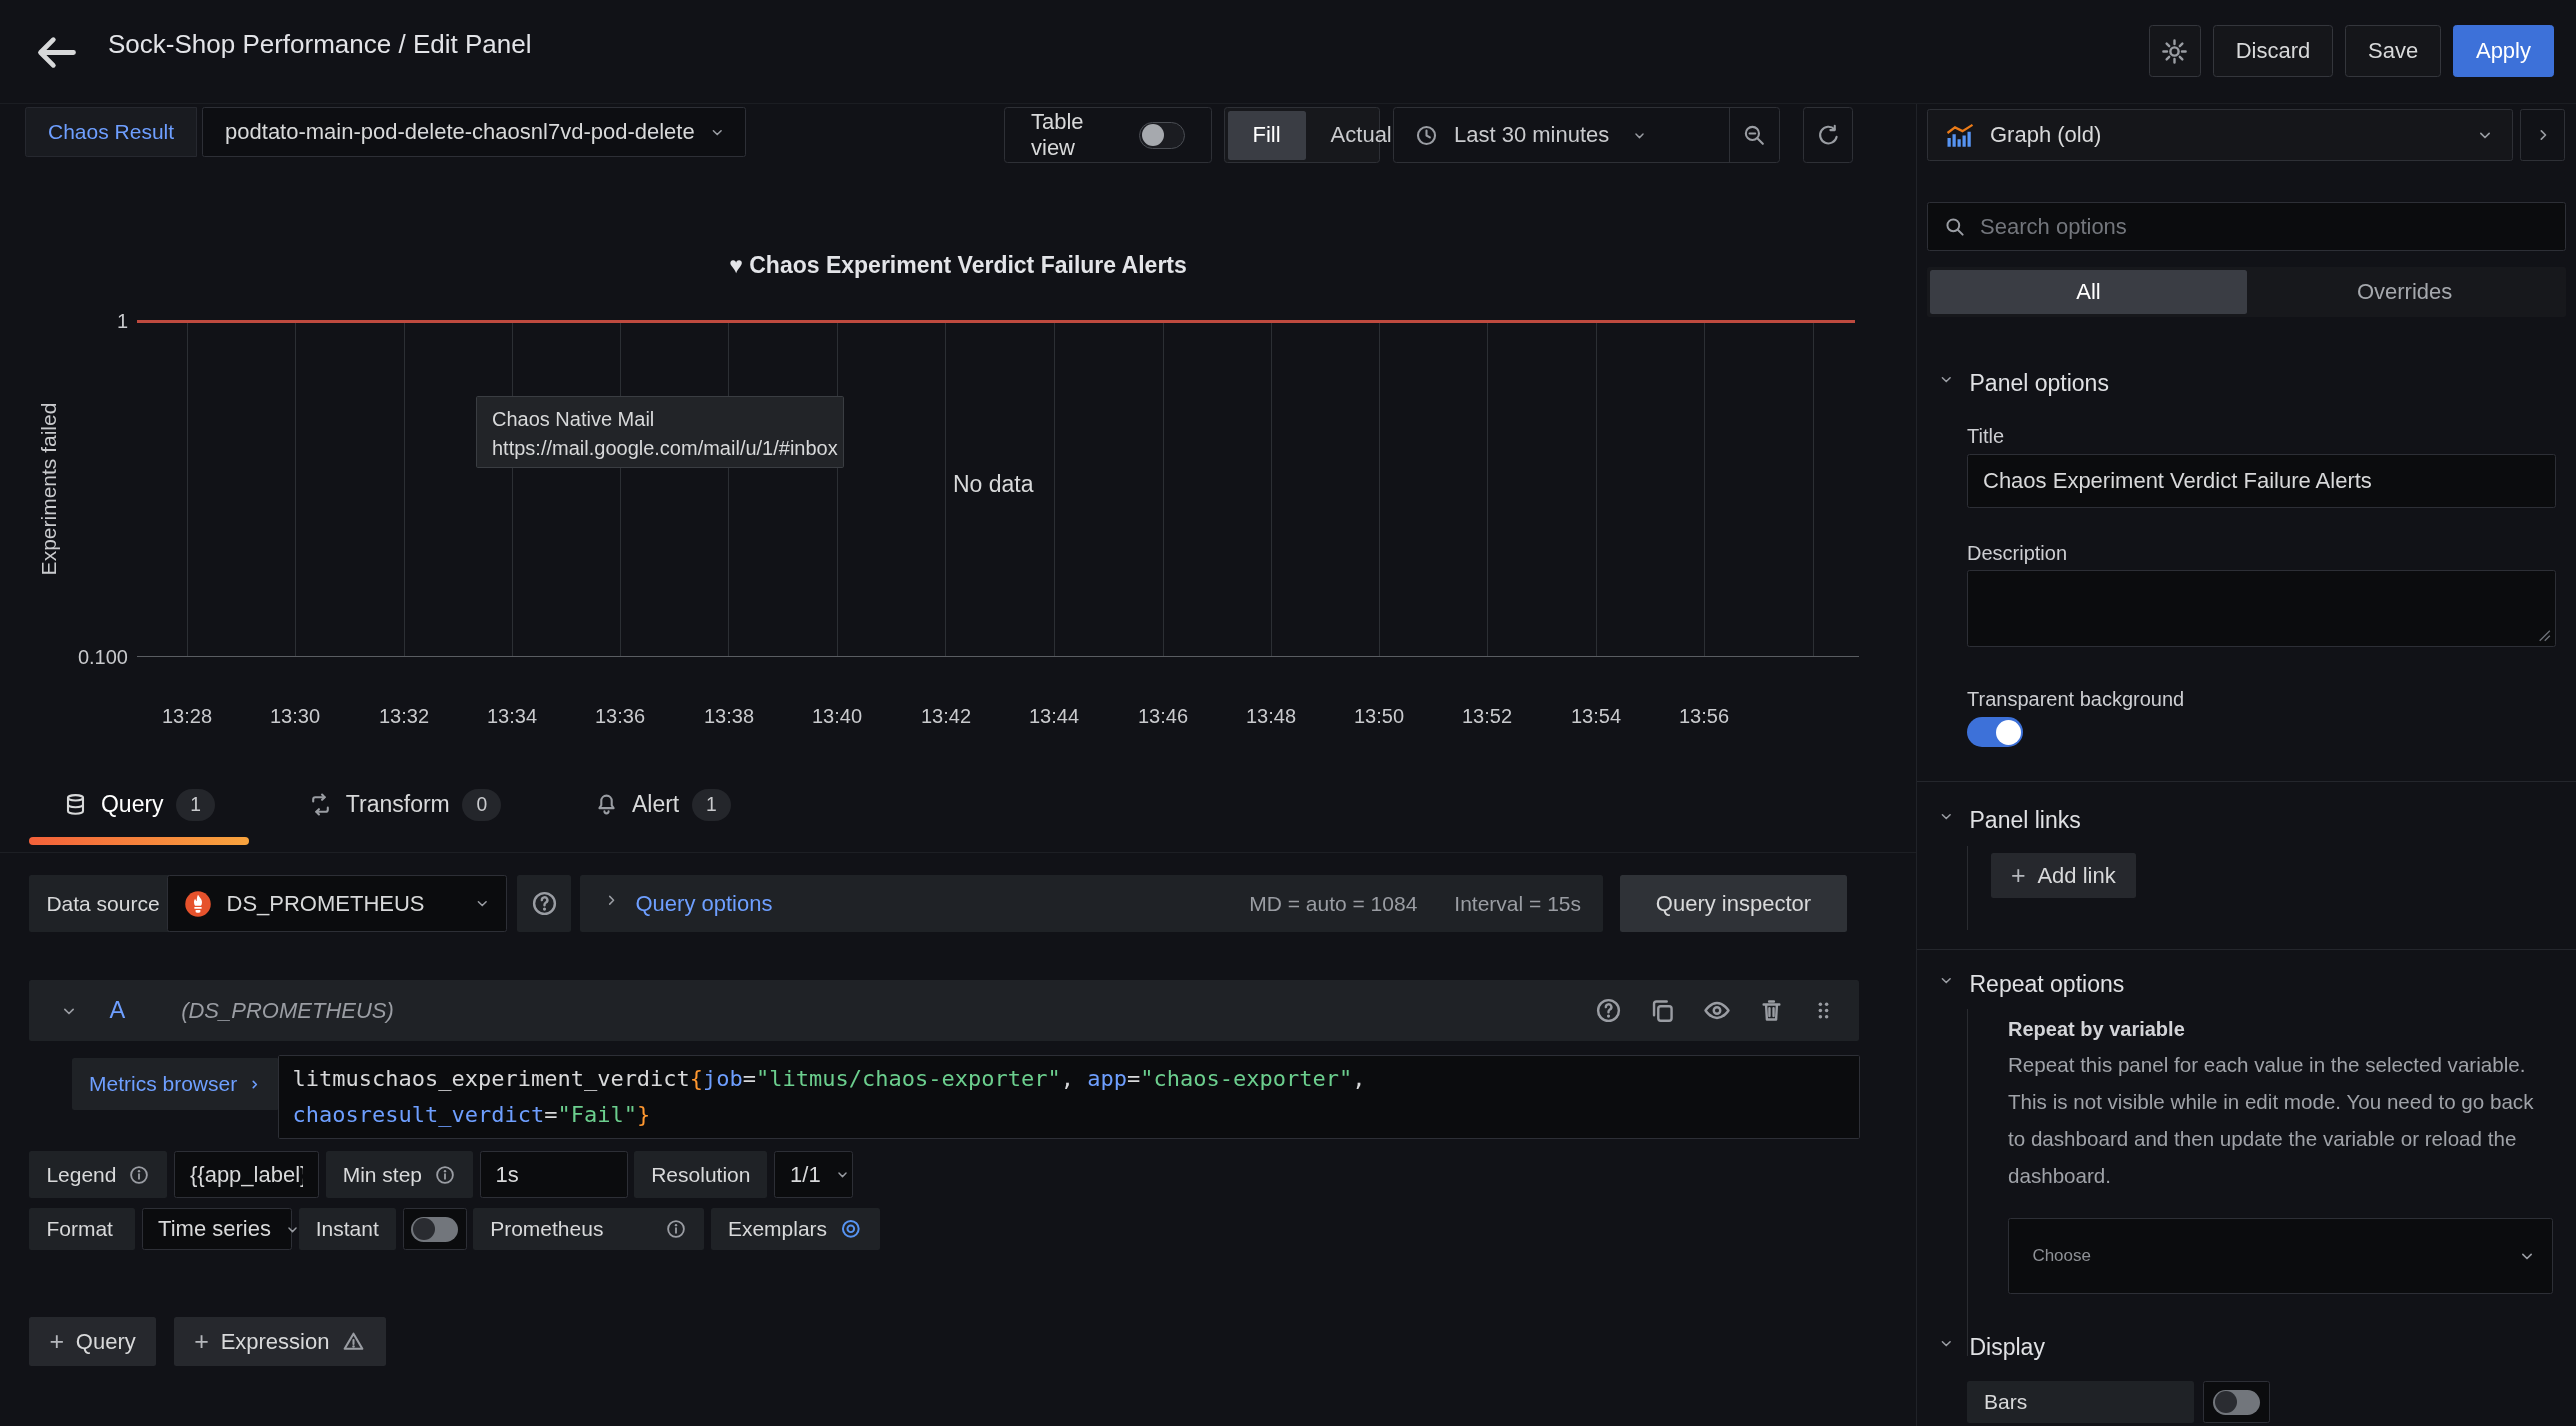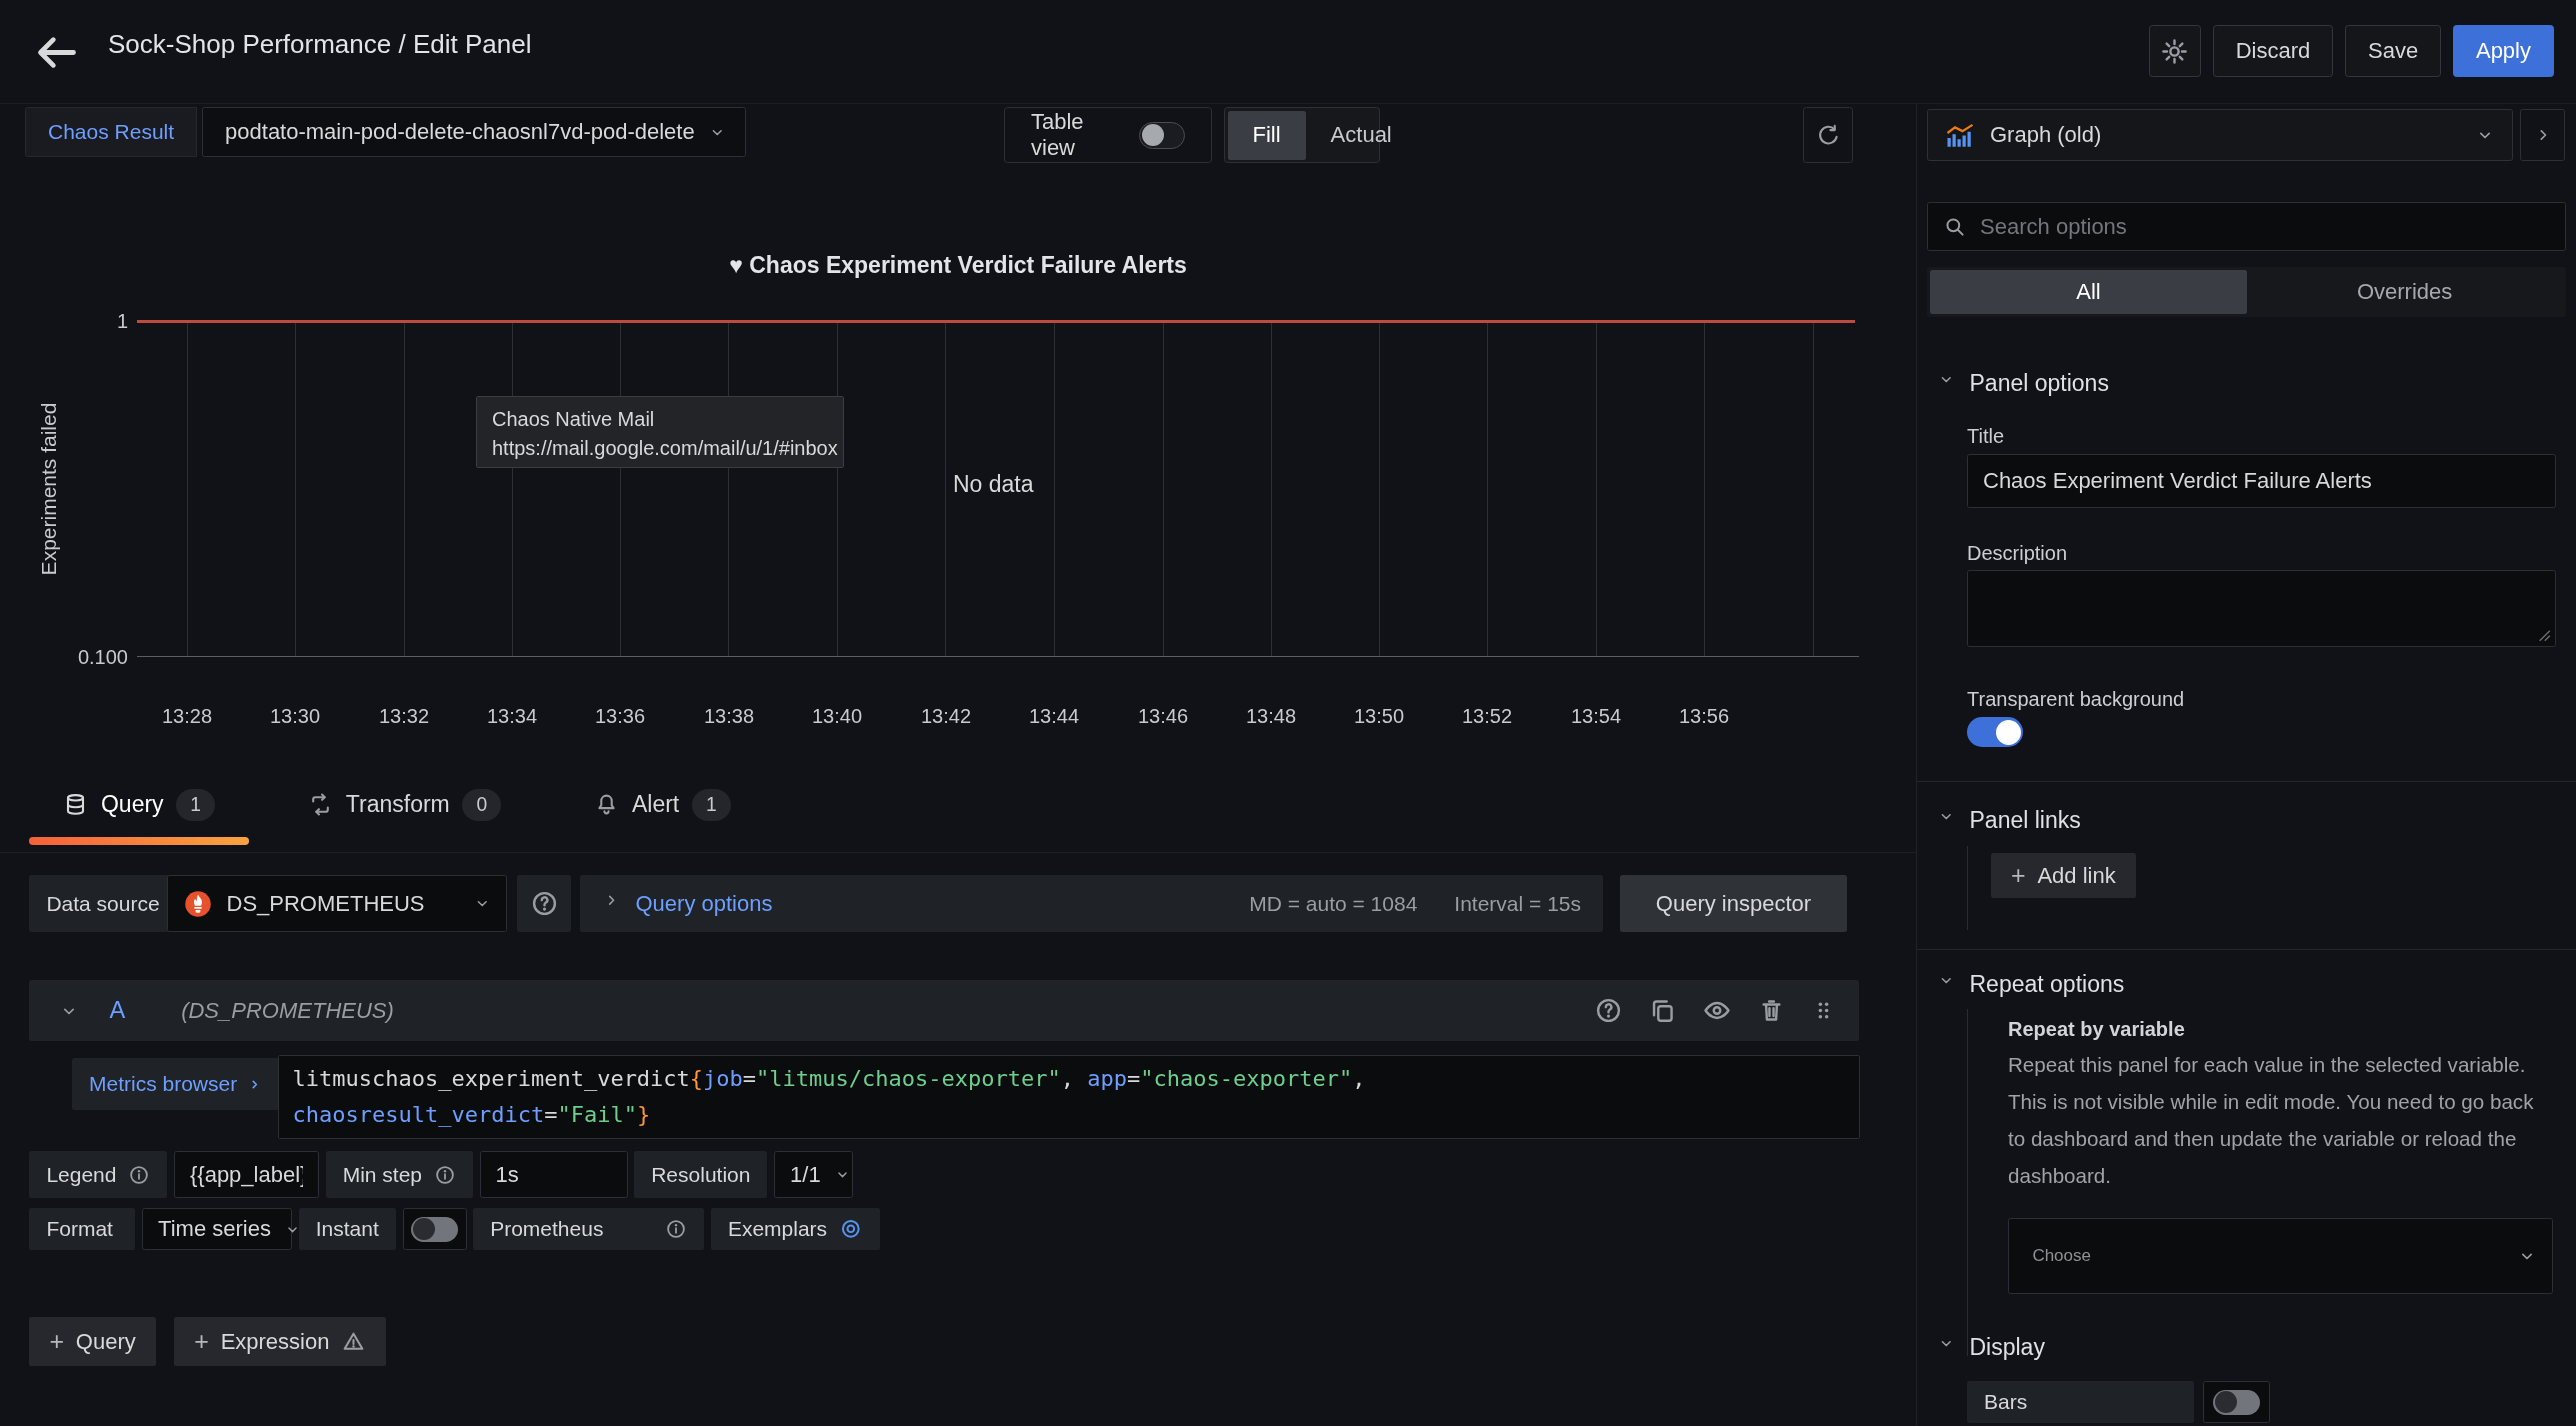--- a/index.html
+++ b/index.html
@@ -173,20 +173,49 @@
   <div class="vt-box" style="left:1004px; width:208px; gap:17px; padding:0 26px;">
     <span>Table view</span>
     <div class="toggle-pill off-dark">
         <div class="knob"></div>
       </div>
   </div>
   <div class="vt-box seg" style="left:1224px; width:156px;">
     <div class="seg-item sel">Fill</div>
     <div class="seg-item">Actual</div>
   </div>
+  <div class="vt-box" style="left:1393px; width:387px;">
+    <div style="display:flex; align-items:center; gap:15px; padding:0 20px; height:100%; flex:1; cursor:pointer;">
+      <span>
+        <svg width="25" height="25" viewBox="0 0 24 24">
+            <g class="ic">
+              <circle cx="12" cy="12" r="8.2"></circle>
+              <path d="M12 7.2V12l3.2 1.9"></path>
+            </g>
+          </svg>
+      </span>
+      <span style="color:#c9cacd; font-weight:500;">Last 30 minutes</span>
+      <span style="margin-left:6.7px;">
+        <svg width="17" height="17" viewBox="0 0 24 24">
+            <path class="ic" d="M7 10l5 5 5-5"></path>
+          </svg>
+      </span>
+    </div>
+    <div style="width:0.8px; height:100%; background:#2e3036;"></div>
+    <div style="width:49px; height:100%; display:flex; align-items:center; justify-content:center; cursor:pointer;">
+      <span>
+        <svg width="25" height="25" viewBox="0 0 24 24">
+            <g class="ic">
+              <circle cx="10" cy="10" r="6.3"></circle>
+              <path d="M14.7 14.7 20 20 M7.3 10h5.4"></path>
+            </g>
+          </svg>
+      </span>
+    </div>
+  </div>
   <div class="vt-box" style="left:1803px; width:50px; justify-content:center;">
     <span>
       <svg width="25" height="25" viewBox="0 0 24 24">
           <g class="ic">
             <path d="M19.8 13.2A8 8 0 1 1 17.7 6"></path>
             <path d="M18 2.6v4.2h-4.2"></path>
           </g>
         </svg>
     </span>
   </div>

